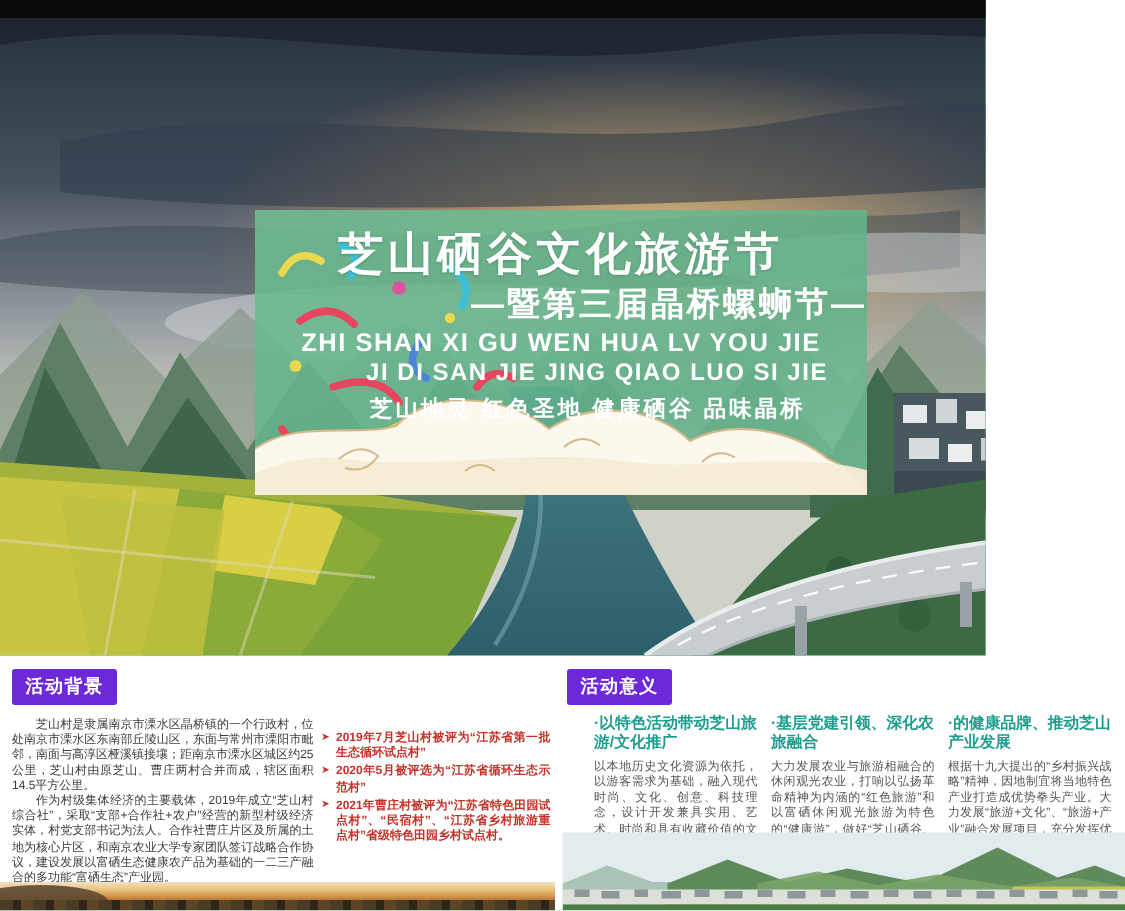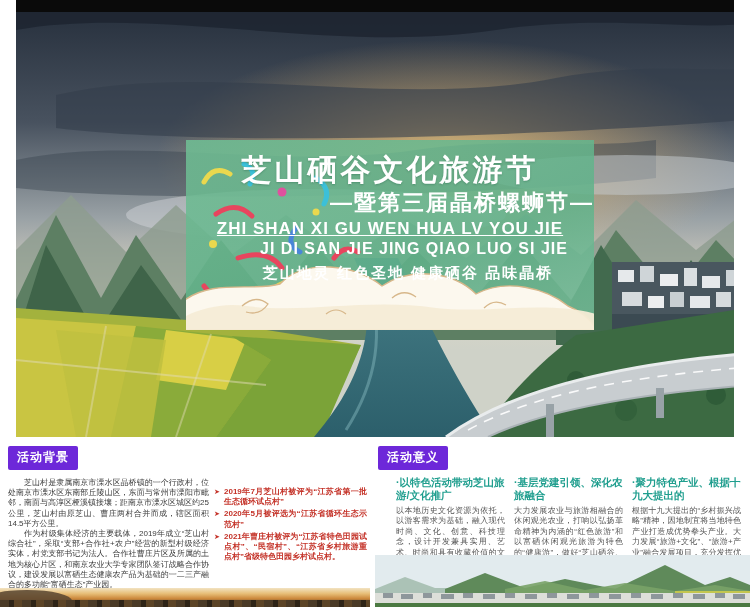--- a/index.html
+++ b/index.html
@@ -1,33 +1,33 @@
 <!DOCTYPE html>
 <html><head>
 <meta charset="utf-8">
 <style>
   html,body{margin:0;padding:0;background:#ffffff;}
   .page{position:relative;width:750px;height:607px;background:#ffffff;overflow:hidden;
         font-family:"Liberation Sans","DejaVu Sans",sans-serif;}
 
   
-  .hero{position:absolute;left:16px;top:0;width:718px;height:437px;overflow:hidden;background:#22c55e;}
+  .hero{position:absolute;left:0;top:0;width:657px;height:437px;overflow:hidden;background:#22c55e;}
   .hero svg.bg{position:absolute;left:0;top:0;}
   .topbar{position:absolute;left:0;top:0;width:750px;height:12px;background:#0a0a0a;z-index:3;}
 
   .card{position:absolute;left:170px;top:140px;width:408px;height:190px;
         background:linear-gradient(160deg,rgba(112,190,148,.88) 0%,rgba(96,178,138,.86) 60%,rgba(120,192,156,.82) 100%);
         z-index:4;overflow:hidden;}
   .card .confetti{position:absolute;left:0;top:0;z-index:1;}
   .card .clouds{position:absolute;left:0;bottom:0;z-index:1;}
   .card-text{position:relative;z-index:2;text-align:center;color:#ffffff;padding-top:13px;}
   .t-main{font-size:30px;font-weight:700;letter-spacing:3px;line-height:34px;margin:0;
           text-shadow:0 1px 2px rgba(0,60,40,.25);}
   .t-sub{font-size:22px;font-weight:700;letter-spacing:2px;line-height:27px;margin:2px 0 0 0;text-align:right;}
-  .t-en1{font-size:17px;font-weight:700;letter-spacing:1px;line-height:20px;margin-top:3px;text-decoration:underline;}
+  .t-en1{font-size:17px;font-weight:700;letter-spacing:1px;line-height:20px;margin-top:3px;}
   .t-en2{font-size:16px;font-weight:700;letter-spacing:1px;line-height:19px;margin-left:48px;}
   .t-tag{font-size:15px;font-weight:700;letter-spacing:2px;line-height:20px;margin-top:5px;margin-left:36px;}
   .t-brand{font-size:19px;font-weight:700;letter-spacing:2px;color:#1e1e1e;margin-top:11px;}
 
   
   .chip{position:absolute;display:inline-block;background:#6d28d9;color:#ffffff;
         font-size:12px;font-weight:700;letter-spacing:1px;padding:3px 9px 4px 9px;border-radius:2px;}
   .chip-left{left:8px;top:446px;}
   .chip-right{left:378px;top:446px;}
 
@@ -206,21 +206,21 @@
 
   <div class="sig-col sig-col-1">
     <h3>·以特色活动带动芝山旅游/文化推广</h3>
     <p>以本地历史文化资源为依托，以游客需求为基础，融入现代时尚、文化、创意、科技理念，设计开发兼具实用、艺术、时尚和具有收藏价值的文创产品。</p>
   </div>
   <div class="sig-col sig-col-2">
     <h3>·基层党建引领、深化农旅融合</h3>
     <p>大力发展农业与旅游相融合的休闲观光农业，打响以弘扬革命精神为内涵的“红色旅游”和以富硒休闲观光旅游为特色的“健康游”，做好“芝山硒谷、康养乡土”的健康品牌。</p>
   </div>
   <div class="sig-col sig-col-3">
-    <h3>·聚力特色产业、根据十九大提出的</h3>
+    <h3>·的健康品牌、推动芝山产业发展</h3>
     <p>根据十九大提出的“乡村振兴战略”精神，因地制宜将当地特色产业打造成优势拳头产业。大力发展“旅游+文化”、“旅游+产业”融合发展项目，充分发挥优势产业带动作用。</p>
   </div>
 
   <div class="photo-left">
     <div class="hill"></div>
     <div class="bldgs"></div>
   </div>
 
   <div class="photo-right">
     <svg width="375" height="52" viewBox="0 0 375 52">

